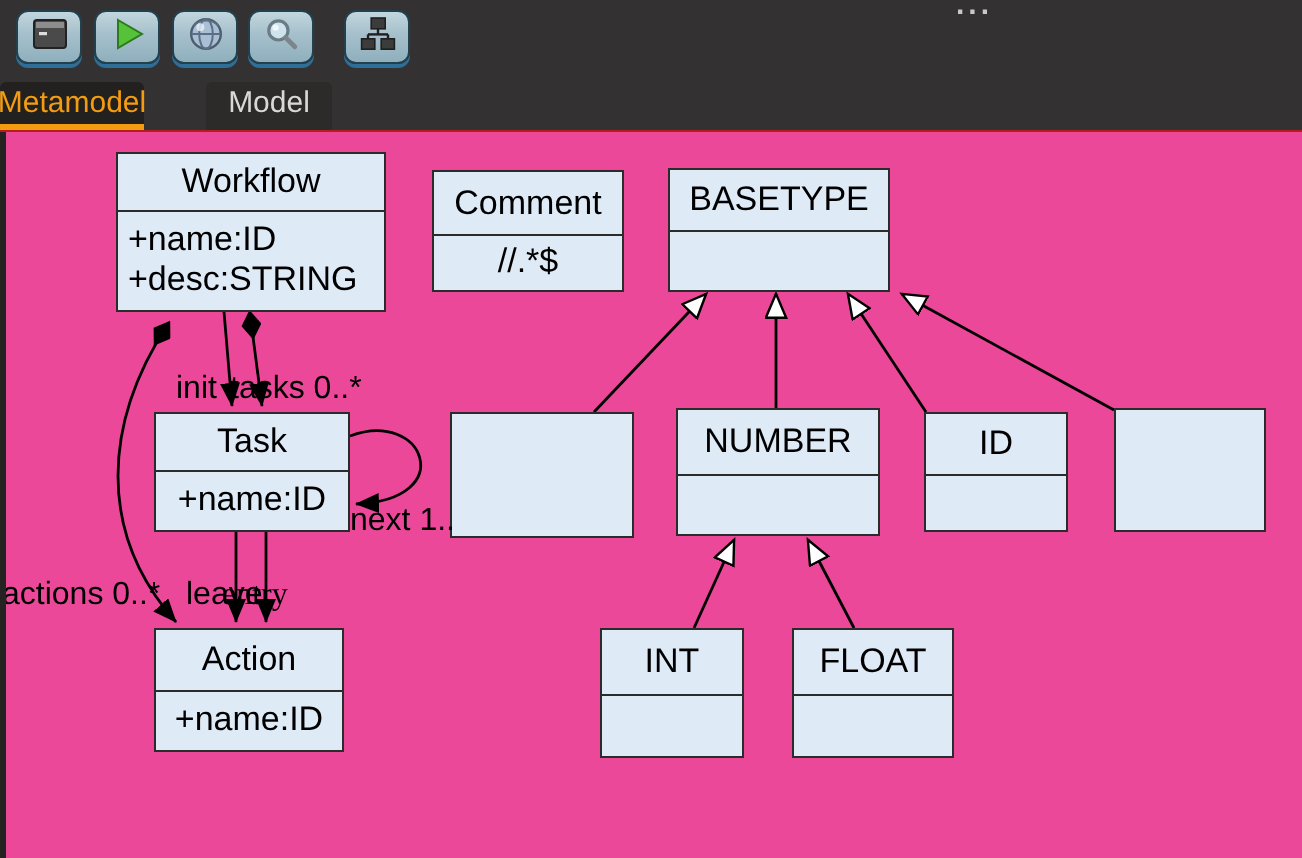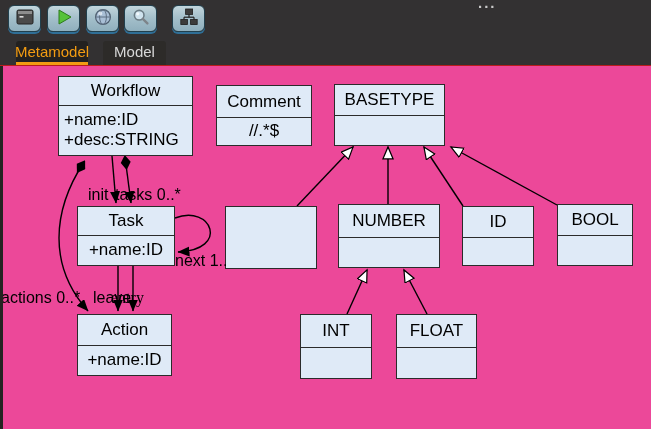--- a/index.html
+++ b/index.html
@@ -100,21 +100,21 @@
         <line x1="4" y1="9.2" x2="4" y2="11.4" stroke="#1f1f1f" stroke-width="1.2"></line>
         <line x1="14" y1="9.2" x2="14" y2="11.4" stroke="#1f1f1f" stroke-width="1.2"></line>
         <rect x="0.8" y="11.4" width="6.6" height="5.2" fill="#3c3c3c" stroke="#1f1f1f" stroke-width="0.8"></rect>
         <rect x="10.6" y="11.4" width="6.6" height="5.2" fill="#3c3c3c" stroke="#1f1f1f" stroke-width="0.8"></rect>
       </svg>
     </span>
   </button>
   <div class="overflow-dots">...</div>
 </div>
 
-<div class="tab active" style="left:0;width:72px;margin-left:16px;">
+<div class="tab active" style="left:0;width:72px;">
   <span>Metamodel</span>
 </div>
 <div class="tab inactive" style="left:103px;width:63px;">
   <span>Model</span>
 </div>
 
 <div class="canvas">
   <svg class="edge-svg">
     <defs>
       <marker id="mArrow" markerUnits="userSpaceOnUse" markerWidth="14" markerHeight="12" refX="11.5" refY="5" orient="auto">
@@ -171,21 +171,20 @@
       </div>
       <div class="cls" style="left: 338px; top: 138px; width: 102px; height: 64px;">
         <div class="cls-title" style="height: 32px;">NUMBER</div>
         <div class="cls-body center" style="height: 28px;"></div>
       </div>
       <div class="cls" style="left: 462px; top: 140px; width: 72px; height: 60px;">
         <div class="cls-title" style="height: 30px;">ID</div>
         <div class="cls-body center" style="height: 26px;"></div>
       </div>
       <div class="cls" style="left: 557px; top: 138px; width: 76px; height: 62px;">
-        <div class="cls-title" style="height: 30px;">BOOL</div>
         <div class="cls-body center" style="height: 28px;"></div>
       </div>
       <div class="cls" style="left: 77px; top: 248px; width: 95px; height: 62px;">
         <div class="cls-title" style="height: 30px;">Action</div>
         <div class="cls-body center" style="height: 28px;">
           <div>+name:ID</div>
         </div>
       </div>
       <div class="cls" style="left: 300px; top: 248px; width: 72px; height: 65px;">
         <div class="cls-title" style="height: 32px;">INT</div>

